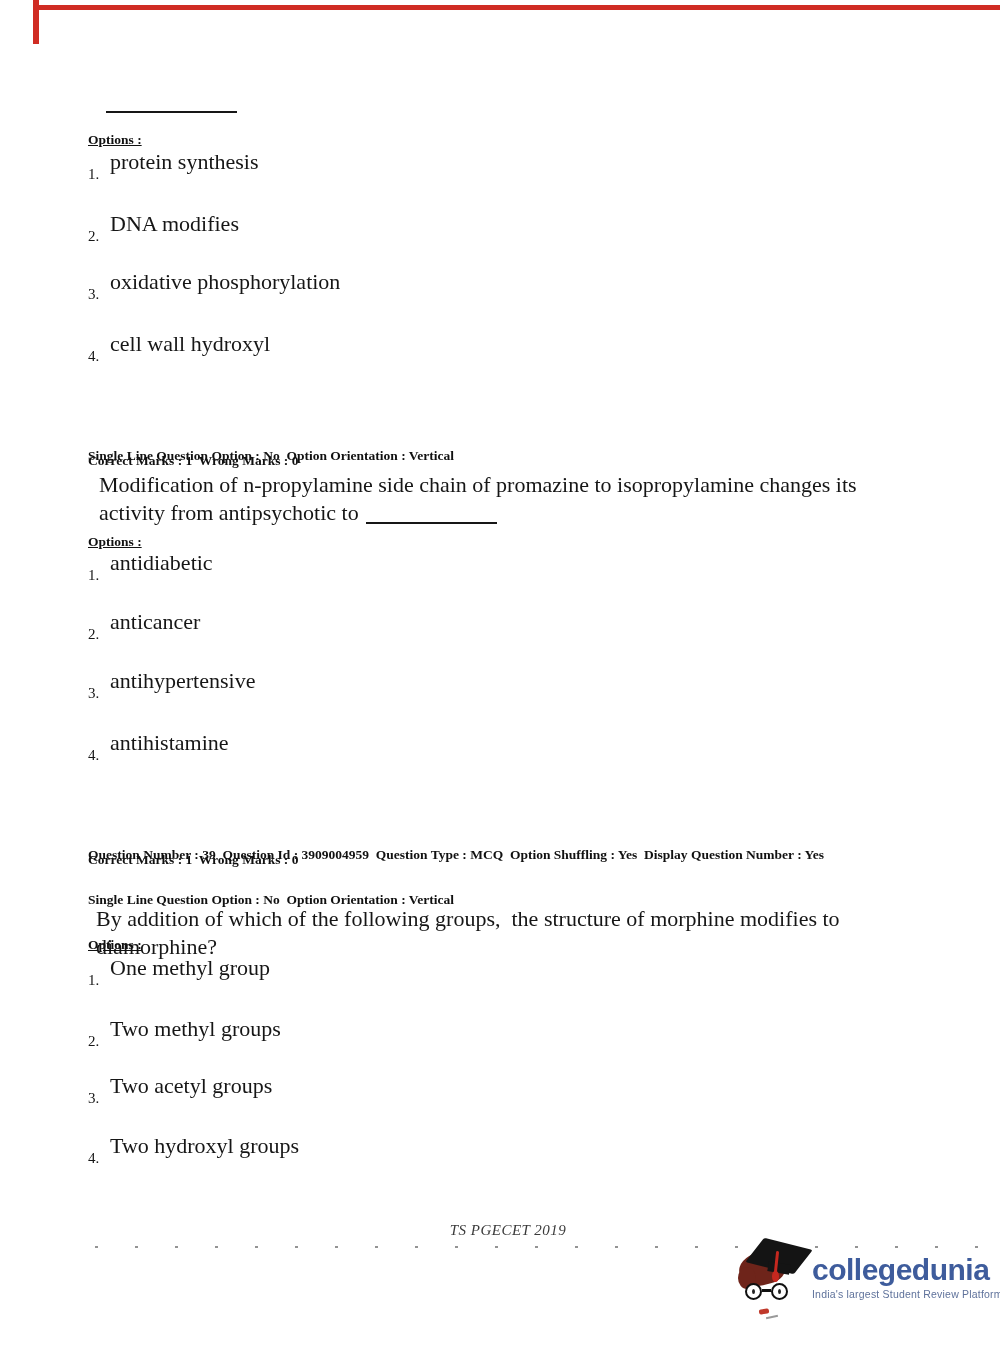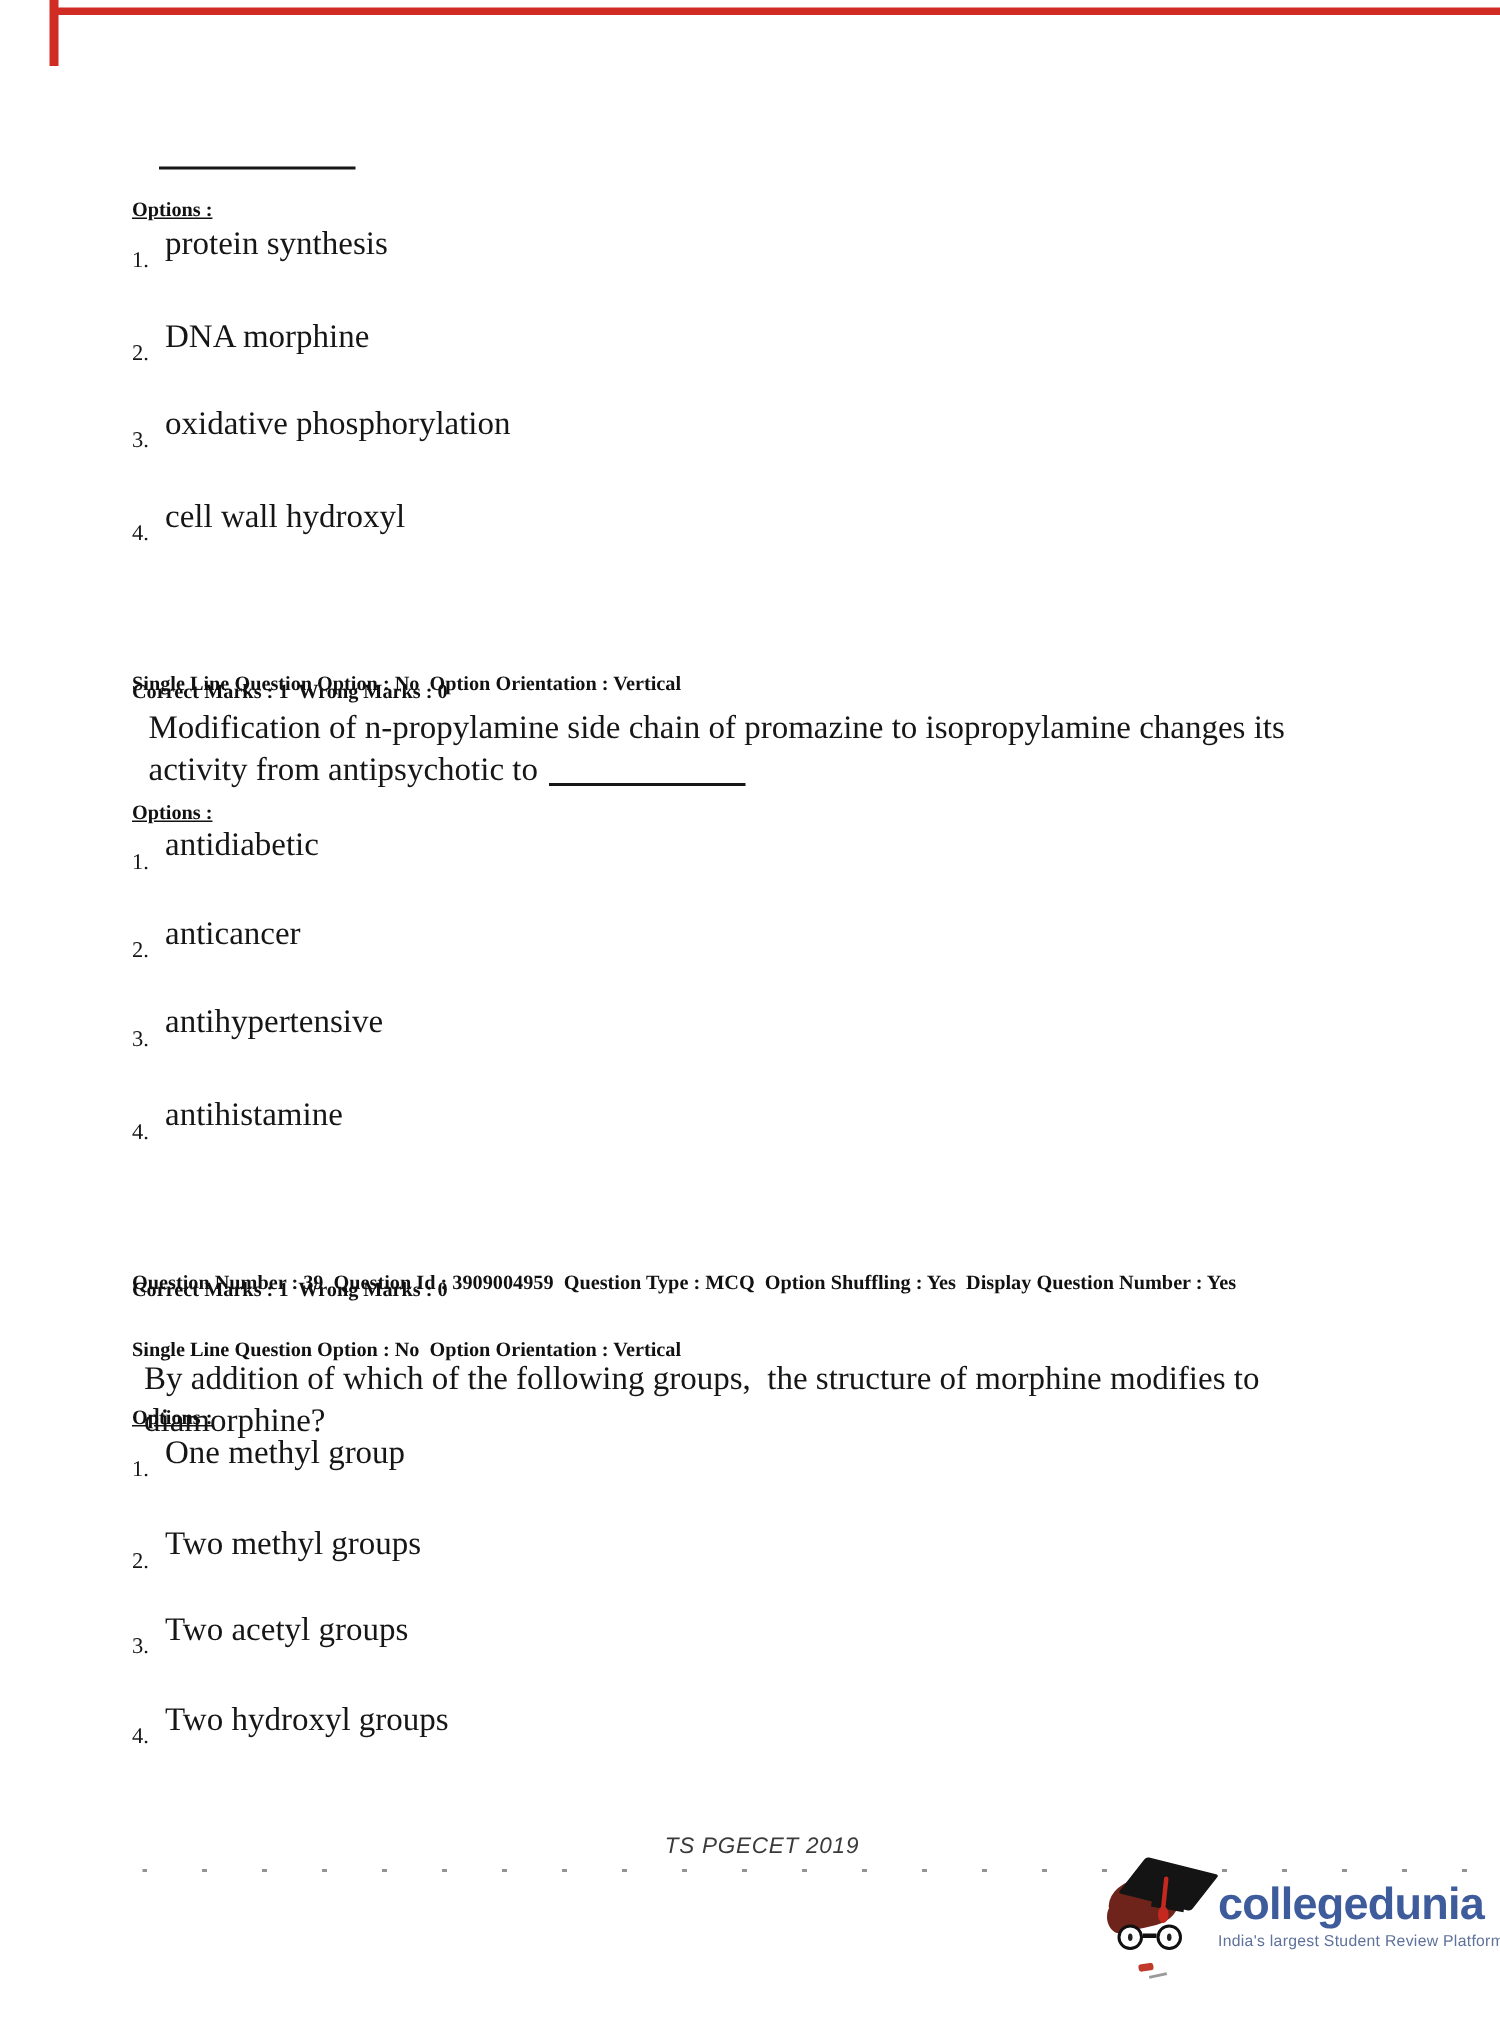--- a/index.html
+++ b/index.html
@@ -54,21 +54,21 @@
   }
   .opt-text {
     font-size:22px; line-height:26px; color:#161616;
     margin-left:7px;
   }
 
   
   .footer-exam {
     left:0; right:0; top:1222px;
     text-align:center;
-    font-family:Liberation Sans, sans-serif;
+    font-family:Liberation Serif, serif;
     font-style:italic;
     font-size:15px; color:#3a3a3a;
     letter-spacing:0.5px;
     margin-left:16px;
   }
   .cutoff-line {
     left:95px; top:1246px; width:905px; height:2px;
     background:repeating-linear-gradient(90deg,#5a5a5a 0 3px,transparent 3px 40px);
     opacity:0.65;
   }
@@ -115,21 +115,21 @@
 <div class="abs q-text" style="left:99px; top:88px; width:640px;"><span class="blank"></span></div>
 
 <div class="abs options-label" style="left:88px; top:132px;">Options :</div>
 
 <div class="abs opt" style="left:88px; top:149px;">
   <span class="opt-num">1.</span>
   <span class="opt-text">protein synthesis</span>
 </div>
 <div class="abs opt" style="left:88px; top:211px;">
   <span class="opt-num">2.</span>
-  <span class="opt-text">DNA morphine</span>
+  <span class="opt-text">DNA modifies</span>
 </div>
 <div class="abs opt" style="left:88px; top:269px;">
   <span class="opt-num">3.</span>
   <span class="opt-text">oxidative phosphorylation</span>
 </div>
 <div class="abs opt" style="left:88px; top:331px;">
   <span class="opt-num">4.</span>
   <span class="opt-text">cell wall hydroxyl</span>
 </div>
 

